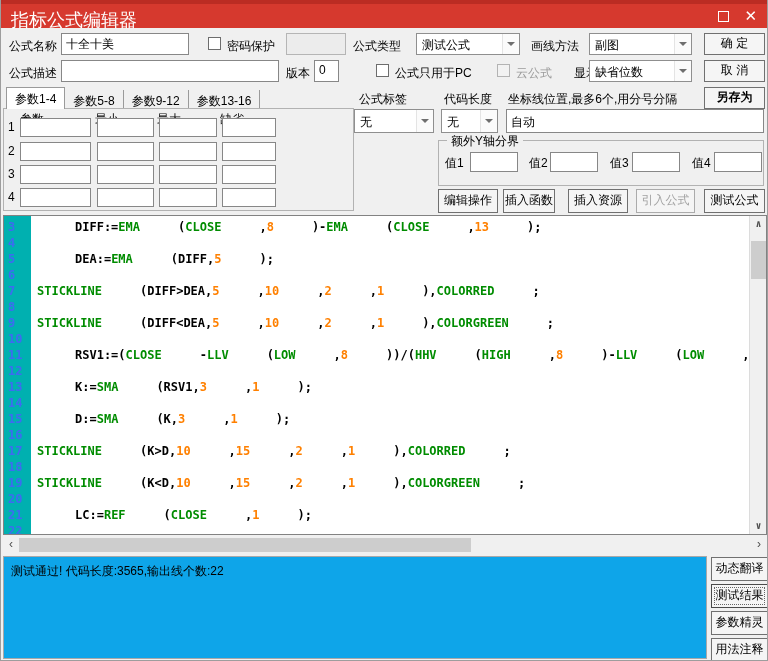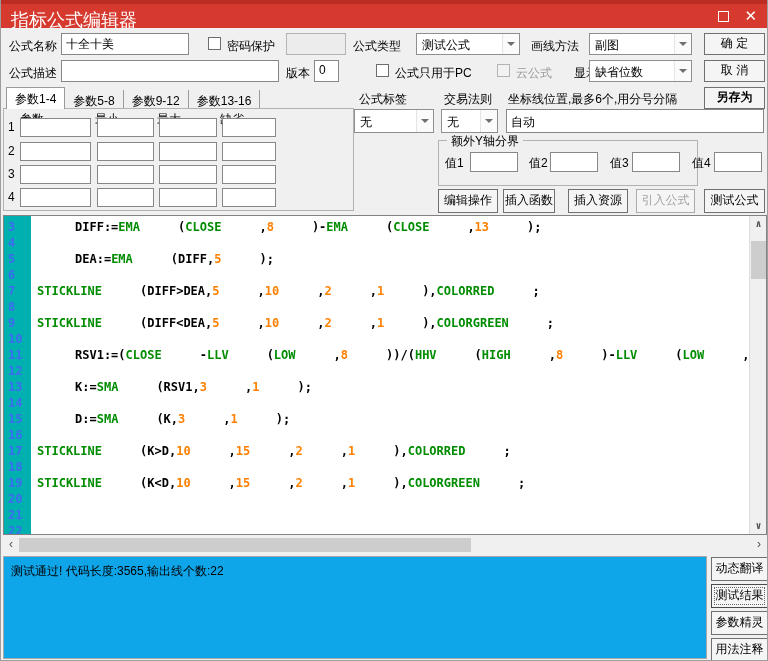--- a/index.html
+++ b/index.html
@@ -141,38 +141,38 @@
       <div class="tb" style="left: 155px; top: 56px; width: 58px; height: 19px;"></div>
       <div class="tb" style="left: 218px; top: 56px; width: 54px; height: 19px;"></div>
       <span class="lbl" style="left: 4px; top: 81px;">4</span>
       <div class="tb" style="left: 16px; top: 79px; width: 71px; height: 19px;"></div>
       <div class="tb" style="left: 93px; top: 79px; width: 57px; height: 19px;"></div>
       <div class="tb" style="left: 155px; top: 79px; width: 58px; height: 19px;"></div>
       <div class="tb" style="left: 218px; top: 79px; width: 54px; height: 19px;"></div>
     </div>
 
   <span class="lbl" style="left:358px;top:91px;">公式标签</span>
-  <span class="lbl" style="left:443px;top:91px;">交易法则</span>
+  <span class="lbl" style="left:443px;top:91px;">代码长度</span>
   <span class="lbl" style="left:507px;top:91px;">坐标线位置,最多6个,用分号分隔</span>
 
   <div class="combo" style="left:353px;top:109px;width:80px;height:24px;">
     <span class="val" style="top:4px;">无</span>
     <span class="arr">
         <i style="top:9px;"></i>
       </span>
   </div>
   <div class="combo" style="left:440px;top:109px;width:57px;height:24px;">
     <span class="val" style="top:4px;">无</span>
     <span class="arr">
         <i style="top:9px;"></i>
       </span>
   </div>
   <div class="tb" style="left:505px;top:109px;width:258px;height:24px;padding-top:4px;">自动</div>
 
-  <div class="gbox" style="left:437px;top:140px;width:260px;height:46px;">
+  <div class="gbox" style="left:437px;top:140px;width:326px;height:46px;">
     <span class="legend">额外Y轴分界</span>
     <div id="ybreak-fields">
         <span class="lbl" style="left: 6px; top: 14px;">值1</span>
         <div class="tb" style="left: 31px; top: 11px; width: 48px; height: 20px;"></div>
         <span class="lbl" style="left: 90px; top: 14px;">值2</span>
         <div class="tb" style="left: 111px; top: 11px; width: 48px; height: 20px;"></div>
         <span class="lbl" style="left: 171px; top: 14px;">值3</span>
         <div class="tb" style="left: 193px; top: 11px; width: 48px; height: 20px;"></div>
         <span class="lbl" style="left: 253px; top: 14px;">值4</span>
         <div class="tb" style="left: 275px; top: 11px; width: 48px; height: 20px;"></div>
@@ -199,21 +199,21 @@
         <div class="cline"><span class="lnum">11</span><span class="ltext"><span class="tk-p">RSV1:=(</span><span class="tk-f">CLOSE</span><span class="tk-p">-</span><span class="tk-f">LLV</span><span class="tk-p">(</span><span class="tk-f">LOW</span><span class="tk-p">,</span><span class="tk-n">8</span><span class="tk-p">))/(</span><span class="tk-f">HHV</span><span class="tk-p">(</span><span class="tk-f">HIGH</span><span class="tk-p">,</span><span class="tk-n">8</span><span class="tk-p">)-</span><span class="tk-f">LLV</span><span class="tk-p">(</span><span class="tk-f">LOW</span><span class="tk-p">,</span><span class="tk-n">8</span><span class="tk-p">))*</span><span class="tk-n">100</span><span class="tk-p">;</span></span></div>
         <div class="cline"><span class="lnum">12</span><span class="ltext"></span></div>
         <div class="cline"><span class="lnum">13</span><span class="ltext"><span class="tk-p">K:=</span><span class="tk-f">SMA</span><span class="tk-p">(RSV1,</span><span class="tk-n">3</span><span class="tk-p">,</span><span class="tk-n">1</span><span class="tk-p">);</span></span></div>
         <div class="cline"><span class="lnum">14</span><span class="ltext"></span></div>
         <div class="cline"><span class="lnum">15</span><span class="ltext"><span class="tk-p">D:=</span><span class="tk-f">SMA</span><span class="tk-p">(K,</span><span class="tk-n">3</span><span class="tk-p">,</span><span class="tk-n">1</span><span class="tk-p">);</span></span></div>
         <div class="cline"><span class="lnum">16</span><span class="ltext"></span></div>
         <div class="cline"><span class="lnum">17</span><span class="ltext"><span class="tk-f">STICKLINE</span><span class="tk-p">(K&gt;D,</span><span class="tk-n">10</span><span class="tk-p">,</span><span class="tk-n">15</span><span class="tk-p">,</span><span class="tk-n">2</span><span class="tk-p">,</span><span class="tk-n">1</span><span class="tk-p">),</span><span class="tk-f">COLORRED</span><span class="tk-p">;</span></span></div>
         <div class="cline"><span class="lnum">18</span><span class="ltext"></span></div>
         <div class="cline"><span class="lnum">19</span><span class="ltext"><span class="tk-f">STICKLINE</span><span class="tk-p">(K&lt;D,</span><span class="tk-n">10</span><span class="tk-p">,</span><span class="tk-n">15</span><span class="tk-p">,</span><span class="tk-n">2</span><span class="tk-p">,</span><span class="tk-n">1</span><span class="tk-p">),</span><span class="tk-f">COLORGREEN</span><span class="tk-p">;</span></span></div>
         <div class="cline"><span class="lnum">20</span><span class="ltext"></span></div>
-        <div class="cline"><span class="lnum">21</span></div>
+        <div class="cline"><span class="lnum">21</span><span class="ltext"><span class="tk-p">LC:=</span><span class="tk-f">REF</span><span class="tk-p">(</span><span class="tk-f">CLOSE</span><span class="tk-p">,</span><span class="tk-n">1</span><span class="tk-p">);</span></span></div>
         <div class="cline"><span class="lnum">22</span><span class="ltext"></span></div>
       </div>
     <div class="vscroll">
       <span class="a" style="top:0;">∧</span>
       <span class="thumb"></span>
       <span class="a" style="bottom:0;">∨</span>
     </div>
   </div>
 
   <div class="hscroll">

